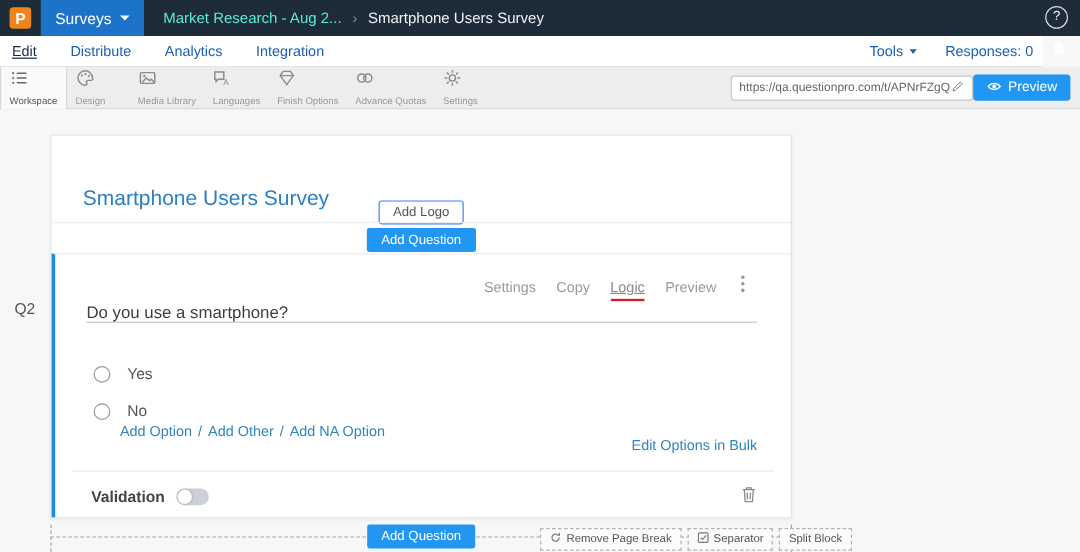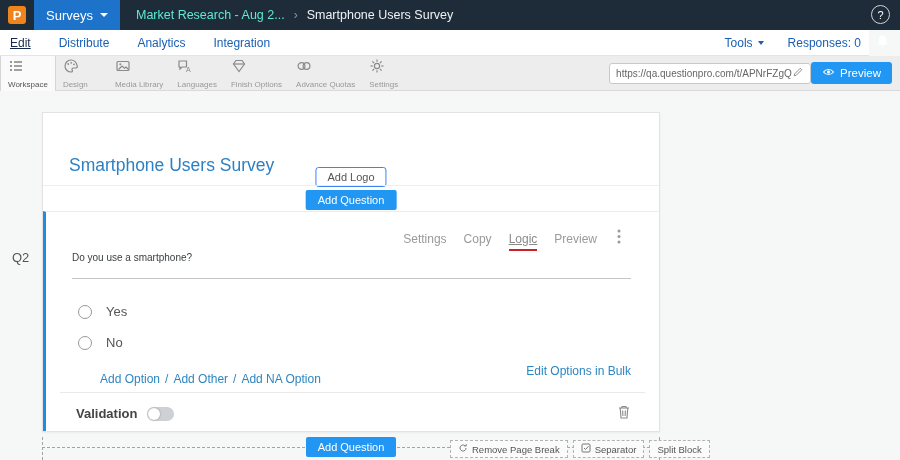--- a/index.html
+++ b/index.html
@@ -70,27 +70,27 @@
   .add-q-btn { background:#2196f3; border:none; border-radius:2px; color:#fff; font-size:11px;
                padding:4px 12px; cursor:pointer; }
   .add-q-top { position:absolute; top:77px; left:50%; transform:translateX(-50%); }
 
   .q-section { position:absolute; top:98px; left:0; right:0; bottom:0;
                border-left:3px solid #1f8ce0; border-top:1px solid #ececec; }
   .q-menu { position:absolute; top:20px; right:62px; display:flex; gap:17px; font-size:12px; color:#9a9a9a; }
   .q-menu span { cursor:pointer; }
   .q-menu .logic-active { border-bottom:2.5px solid #cc2127; padding-bottom:3px; color:#8a8a8a;text-decoration:underline; }
   .kebab { position:absolute; top:17px; right:38px; cursor:pointer; }
-  .q-text { position:absolute; left:26px; top:40px; right:28px; font-size:10px; color:#3c4043;
-            padding-bottom:15px; border-bottom:1px solid #c6c6c6; cursor:text; }
+  .q-text { position:absolute; left:26px; top:40px; right:28px; font-size:14px; color:#3c4043;
+            border-bottom:1px solid #c6c6c6; cursor:text; }
   .opt-row { position:absolute; left:32px; display:flex; align-items:center; gap:14px; }
   .opt-row.o1 { top:92px; } .opt-row.o2 { top:123px; }
   .radio { width:14px; height:14px; border:1.5px solid #9a9a9a; border-radius:50%; background:#fff; }
   .opt-label { font-size:13px; color:#555; }
-  .links-row { position:absolute; left:54px; top:160px; font-size:12px; color:#2e86c1; display:flex;align-items:center; }
+  .links-row { position:absolute; left:54px; top:140px; font-size:12px; color:#2e86c1; display:flex;align-items:center; }
   .links-row .lnk { cursor:pointer; }
   .links-row .sep { margin:0 5px; color:#2e86c1; }
   .bulk-link { position:absolute; right:28px; top:152px; font-size:12px; color:#2e86c1; cursor:pointer; }
   .q-divider2 { position:absolute; top:180px; left:14px; right:14px; border-top:1px solid #e9e9e9; }
   .validation-row { position:absolute; left:30px; top:194px; display:flex; align-items:center; gap:10px;font-weight:bold; }
   .validation-label { font-size:13px; color:#444; }
   .toggle { width:27px; height:14px; background:#cdd1d5; border-radius:8px; position:relative; cursor:pointer; }
   .toggle .knob { position:absolute; left:1px; top:1px; width:12px; height:12px; background:#fff;
                   border-radius:50%; box-shadow:0 0 2px rgba(0,0,0,.35); }
   .trash { position:absolute; right:28px; top:192px; cursor:pointer; }

